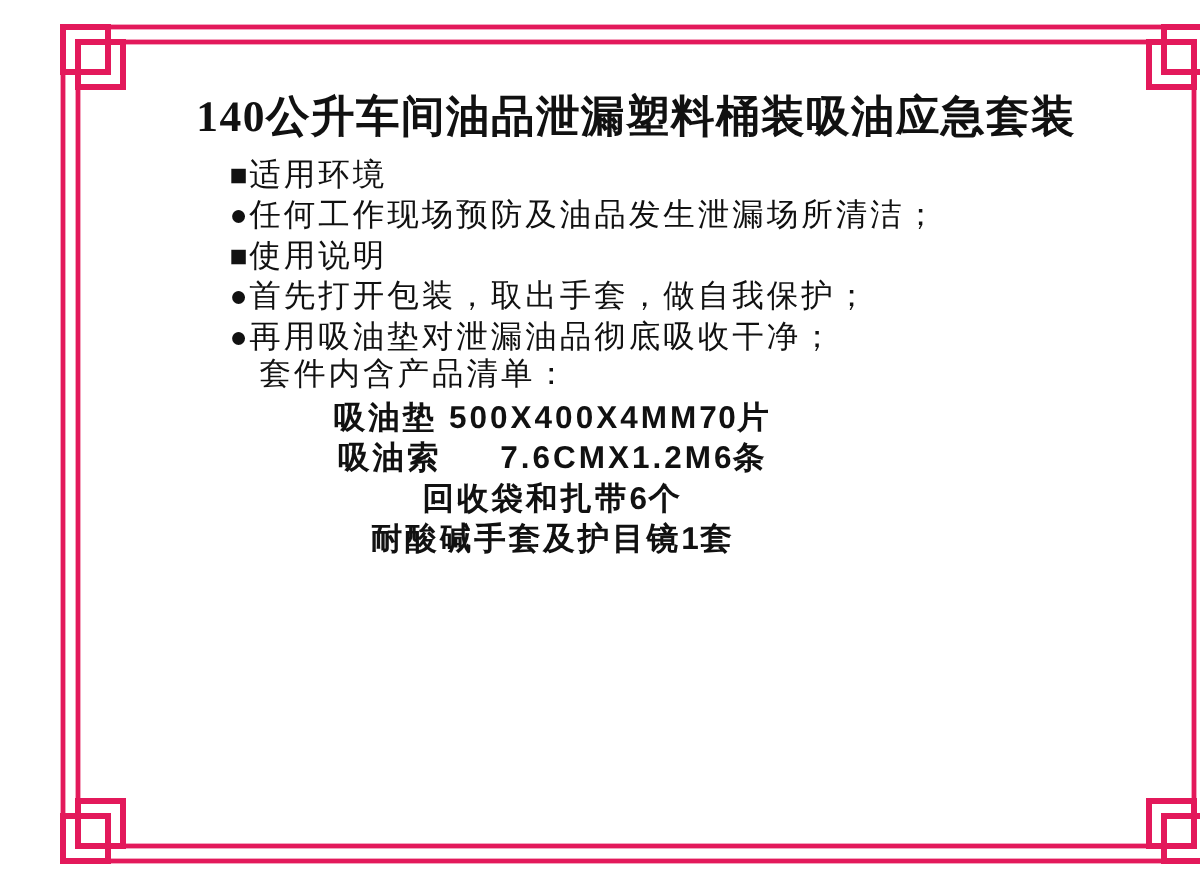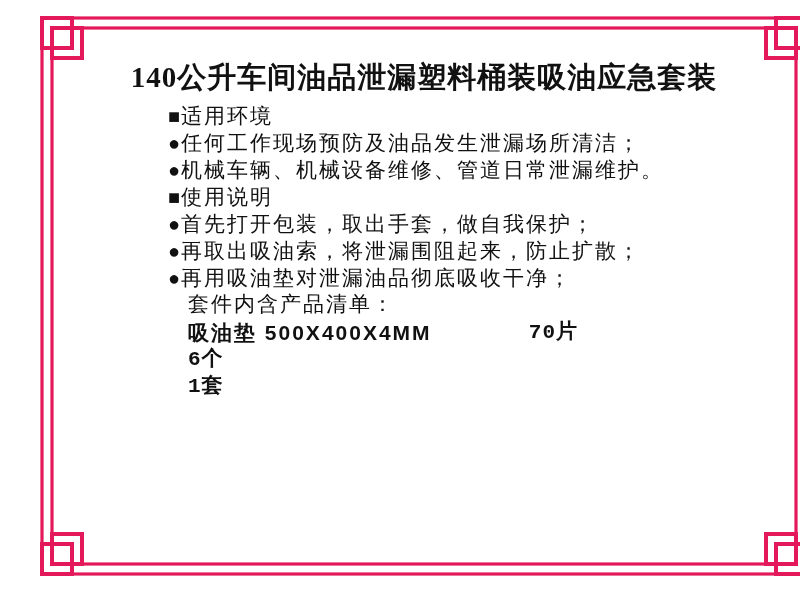--- a/index.html
+++ b/index.html
@@ -16,50 +16,50 @@
 
   .title{
     position:absolute;left:0;top:58px;width:800px;
     text-align:center;
     font-size:29px;font-weight:bold;
     letter-spacing:1px;
     white-space:nowrap;
   }
 
   .content{
-    position:absolute;left:144px;top:103px;width:560px;
+    position:absolute;left:129px;top:103px;width:560px;
   }
   .line{
     height:27px;line-height:27px;
     font-size:21px;letter-spacing:2px;
     white-space:nowrap;
   }
   .line .mk{
     display:inline-block;
     font-size:20px;
     letter-spacing:0;
     margin-right:1px;
   }
   .list-heading{margin-left:20px;font-family:Liberation Mono, monospace;}
   .prod-row{
     margin-left:20px;width:390px;
-    display:flex;justify-content:space-between;
+    display:flex;justify-content:center;
     height:27px;line-height:27px;
     font-size:21px;
   }
   .prod-row .item{
     white-space:pre;
     letter-spacing:2px;
     font-family:"Liberation Sans","DejaVu Sans",sans-serif;
     font-weight:600;
   }
   .prod-row .qty{
     white-space:pre;
     letter-spacing:1px;
-    font-family:Liberation Mono, monospace;
+    font-family:Liberation Sans, sans-serif;
     font-weight:600;
   }
 </style>
 </head>
 <body style="color: rgb(17, 17, 17);">
 
 <div class="stage">
 
   <svg class="frame" width="800" height="592" viewBox="0 0 800 592">
     <g fill="none" stroke="#e3195b" stroke-width="3.2" class="frame-stroke-group">
@@ -86,42 +86,42 @@
 
   <div class="content">
 
     <div class="line">
       <span class="mk">■</span><span>适用环境</span>
     </div>
     <div class="line">
       <span class="mk">●</span><span>任何工作现场预防及油品发生泄漏场所清洁；</span>
     </div>
     <div class="line">
-      <span class="mk">●</span><span>机械车辆、机械设备维修、管道日常泄漏维护。</span>
-    </div>
-    <div class="line">
       <span class="mk">■</span><span>使用说明</span>
     </div>
     <div class="line">
       <span class="mk">●</span><span>首先打开包装，取出手套，做自我保护；</span>
-    </div>
-    <div class="line">
-      <span class="mk">●</span><span>再取出吸油索，将泄漏围阻起来，防止扩散；</span>
     </div>
     <div class="line">
       <span class="mk">●</span><span>再用吸油垫对泄漏油品彻底吸收干净；</span>
     </div>
 
     <div class="line list-heading">套件内含产品清单：</div>
 
     <div class="prod-row">
       <span class="item">吸油垫 500X400X4MM</span>
       <span class="qty">70片</span>
     </div>
     <div class="prod-row">
+      <span class="item">吸油索     7.6CMX1.2M</span>
+      <span class="qty">6条</span>
+    </div>
+    <div class="prod-row">
+      <span class="item">回收袋和扎带</span>
       <span class="qty">6个</span>
     </div>
     <div class="prod-row">
+      <span class="item">耐酸碱手套及护目镜</span>
       <span class="qty">1套</span>
     </div>
 
   </div>
 </div>
 
 </body></html>

